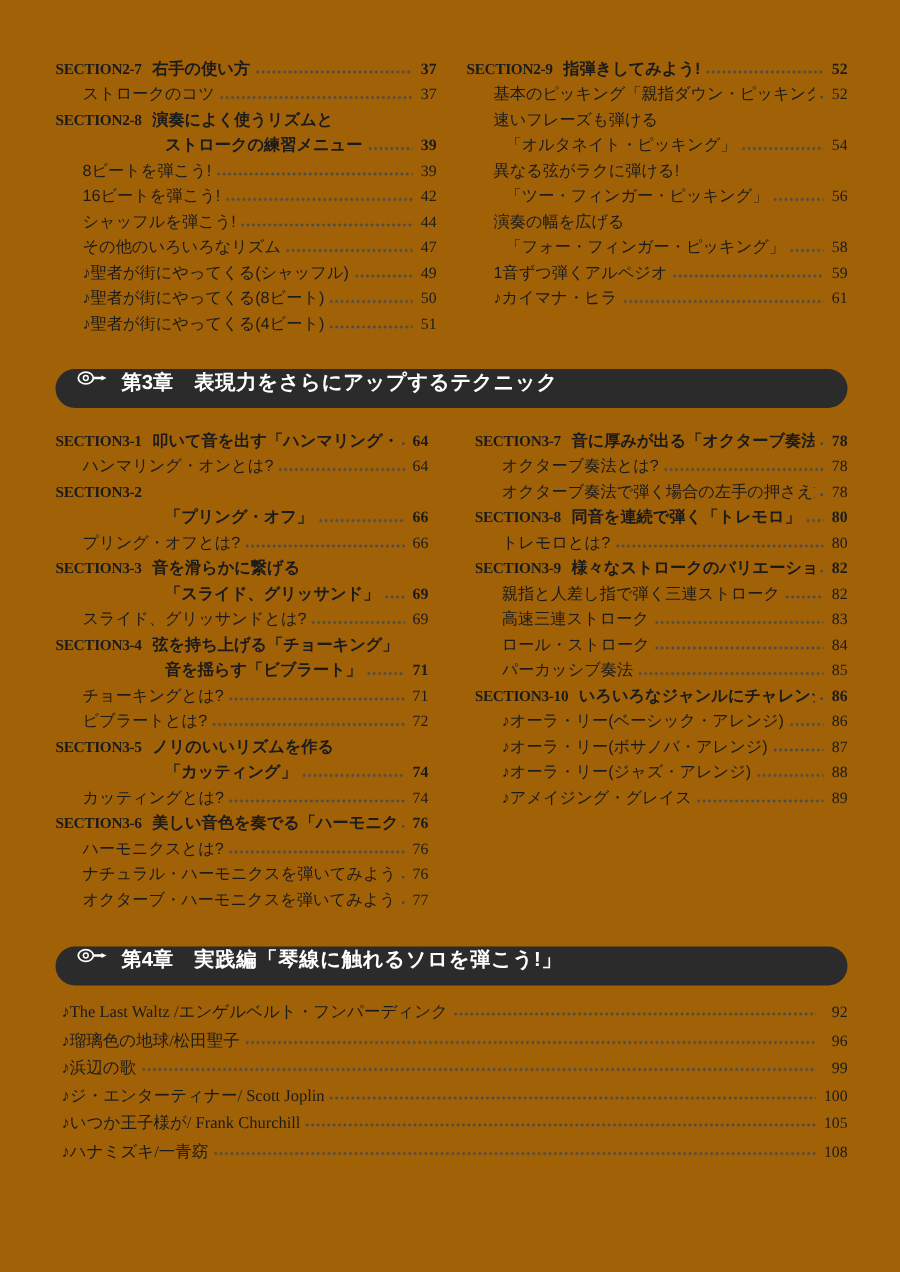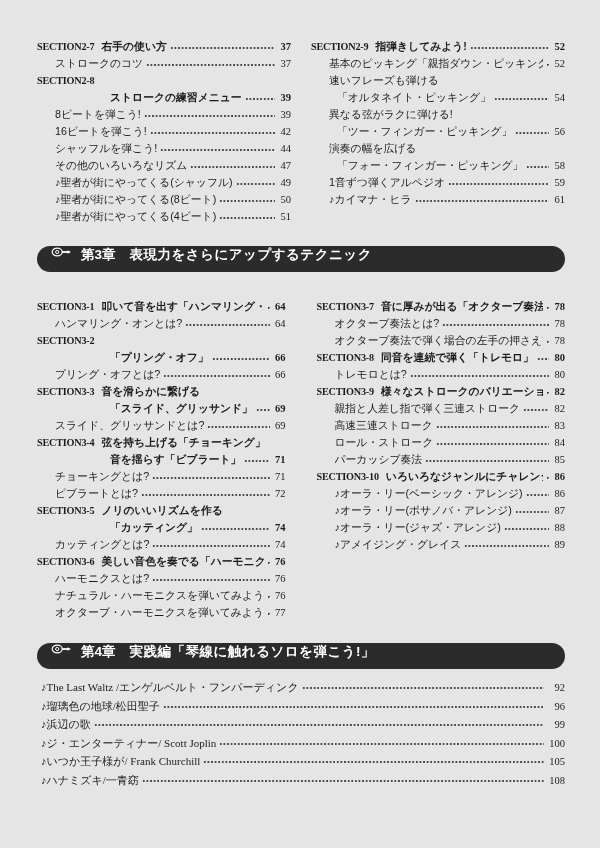--- a/index.html
+++ b/index.html
@@ -1,17 +1,17 @@
 <!DOCTYPE html>
 <html><head>
 <meta charset="utf-8">
 <style>
   html,body{margin:0;padding:0;background:#ffffff;}
   .sheet{
-    width:600px;height:848px;background:#e5e5e5;box-sizing:border-box;
+    width:600px;height:848px;background:#a16207;box-sizing:border-box;
     padding:38px 35px 0 37px;
     font-family:"Liberation Sans",sans-serif;color:#1b1b1b;
     overflow:hidden;
   }
   .two-col{display:grid;grid-template-columns:1fr 1fr;column-gap:20px;}
   .col{min-width:0;}
   .row{
     display:flex;align-items:baseline;height:17px;line-height:17px;
     font-size:10.8px;white-space:nowrap;overflow:hidden;
   }
@@ -34,21 +34,21 @@
     flex:0 0 auto;font-family:"Liberation Serif",serif;font-size:10.5px;
     min-width:13px;text-align:right;
   }
   .row.section .page{font-weight:700;}
   .chapter-bar{
     height:26px;border-radius:14px;background:#2b2b2b;color:#ffffff;
     display:flex;align-items:flex-start;padding:0 14px;box-sizing:border-box;
   }
   .bar-c3{margin-top:21px;}
   .bar-c4{margin-top:22px;}
-  .block-c3{margin-top:26px;gap:31px;}
+  .block-c3{margin-top:14px;gap:31px;}
   .uke-icon{display:inline-flex;margin-right:9px;flex:0 0 auto;}
   .ch-num{font-weight:700;font-size:13.5px;flex:0 0 auto;}
   .ch-title{font-weight:700;font-size:13.5px;margin-left:14px;letter-spacing:0.5px;flex:0 0 auto;}
   .songs{margin-top:9px;}
   .row.song{height:18.5px;line-height:18.5px;padding-left:4px;font-size:11px;}
   .row.song .label{font-family:"Liberation Serif","Liberation Sans",serif;}
   .row.song .page{min-width:18px;}
 </style>
 </head>
 <body>
@@ -63,20 +63,21 @@
           <span class="dots"></span>
           <span class="page">37</span>
         </div>
         <div class="row sub">
           <span class="label">ストロークのコツ</span>
           <span class="dots"></span>
           <span class="page">37</span>
         </div>
         <div class="row section">
           <span class="secnum">SECTION2-8</span>
+          <span class="label">演奏によく使うリズムと</span>
         </div>
         <div class="row section cont">
           <span class="label">ストロークの練習メニュー</span>
           <span class="dots"></span>
           <span class="page">39</span>
         </div>
         <div class="row sub">
           <span class="label">8ビートを弾こう!</span>
           <span class="dots"></span>
           <span class="page">39</span>

